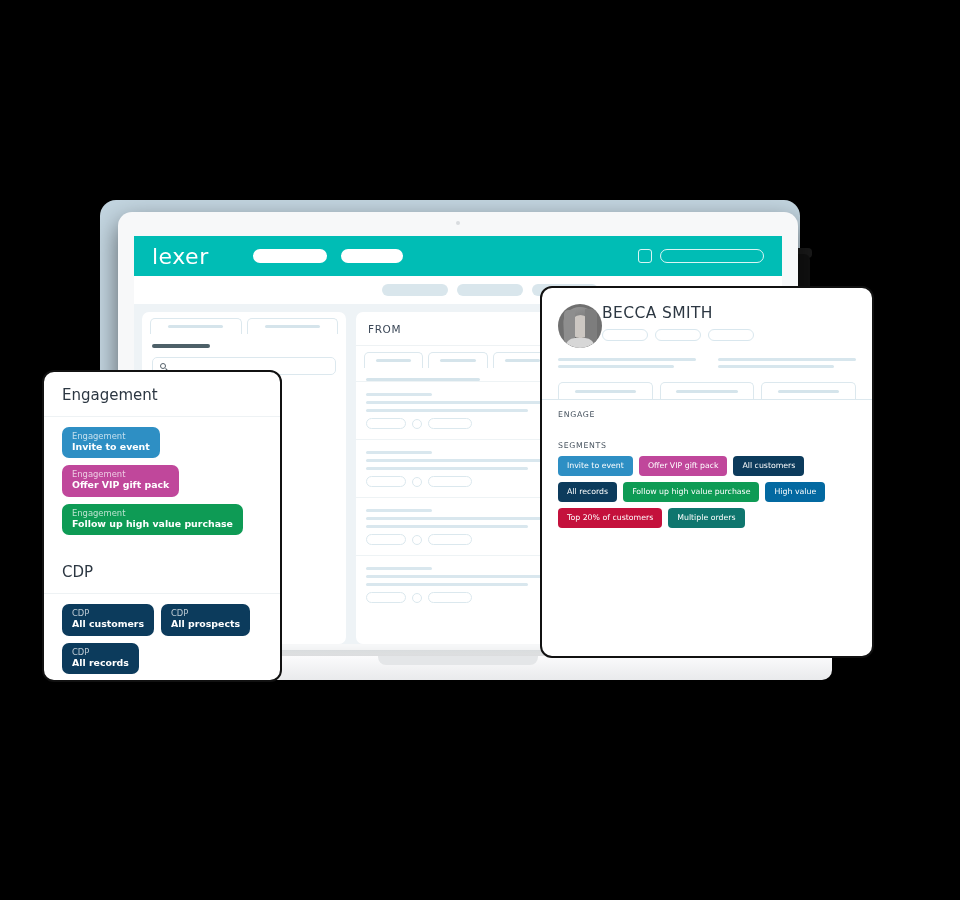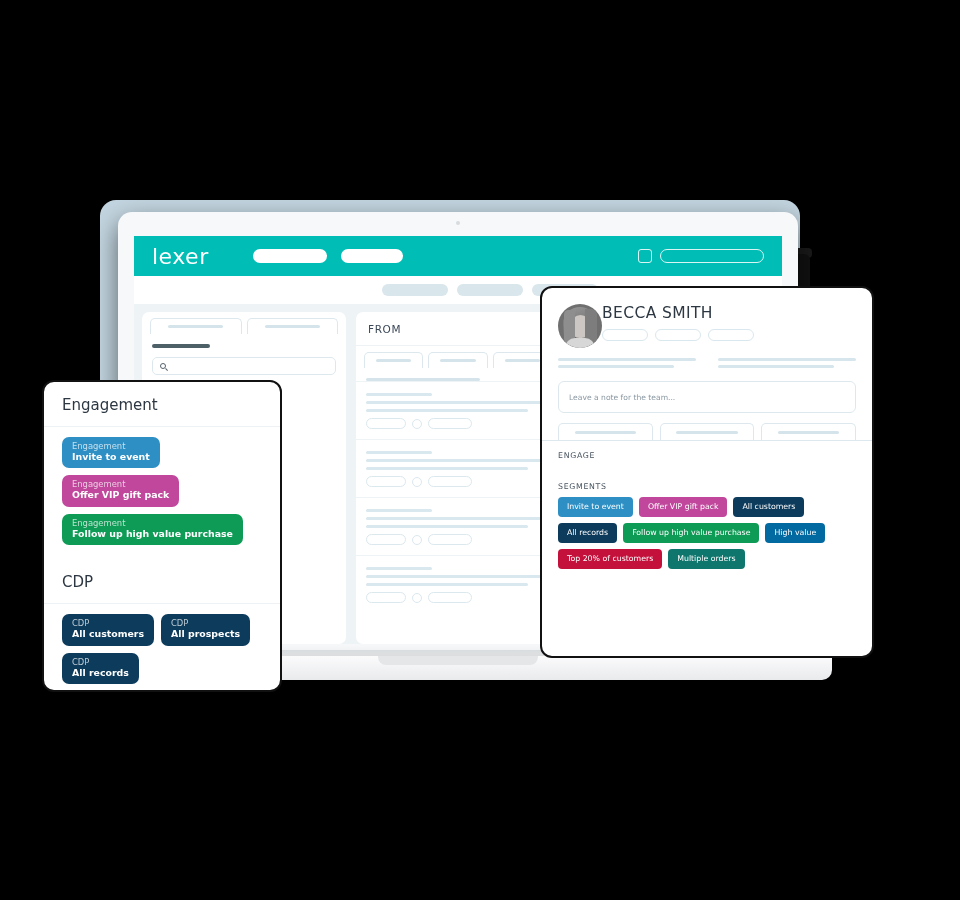--- a/index.html
+++ b/index.html
@@ -135,21 +135,21 @@
     font-size:5.4px; color:#8a98a2; font-family:"DejaVu Sans", sans-serif;
   }
   .em-field.tall { height: 58px; border-radius:6px; align-items:flex-start; padding-top:5px; }
   .dot-red { width:6px; height:6px; border-radius:50%; background:#ea2b3c; margin-right:5px; }
   .em-btns { display:flex; gap:6px; margin:9px 11px 0 11px; }
   .em-btn { height:14px; border:1px solid #dce8ee; border-radius:7px; }
   .em-btn.w1 { width:46px; } .em-btn.w2 { width:30px; } .em-btn.w3 { width:46px; }
 
   
   .card-left {
-    position:absolute; left: 42px; top: 380px; width: 240px; height: 312px;
+    position:absolute; left: 42px; top: 370px; width: 240px; height: 312px;
     background:#fff; border: 2.5px solid #111; border-radius: 12px;
     overflow:hidden;
   }
   .sec-title {
     font-size: 15px; color:#2c3742; padding: 14px 18px 12px 18px;
     border-bottom: 1px solid #eef2f4; font-family: "DejaVu Sans", sans-serif;
   }
   .tagwrap { padding: 10px 18px 0 18px; display:flex; flex-wrap:wrap; gap:7px; }
   .tag2 {
     border-radius: 7px; padding: 5px 10px 6px 10px; color:#fff;
@@ -412,23 +412,20 @@
     <div class="bs-lines">
       <div class="bs-lgrp">
           <i class="a"></i>
           <i class="b"></i>
         </div>
       <div class="bs-lgrp">
           <i class="a"></i>
           <i class="b"></i>
         </div>
     </div>
-    <div class="note">
-      <span>Leave a note for the team...</span>
-    </div>
     <div class="bs-tabs">
       <div class="bs-tab">
           <i></i>
         </div>
       <div class="bs-tab">
           <i></i>
         </div>
       <div class="bs-tab">
           <i></i>
         </div>

